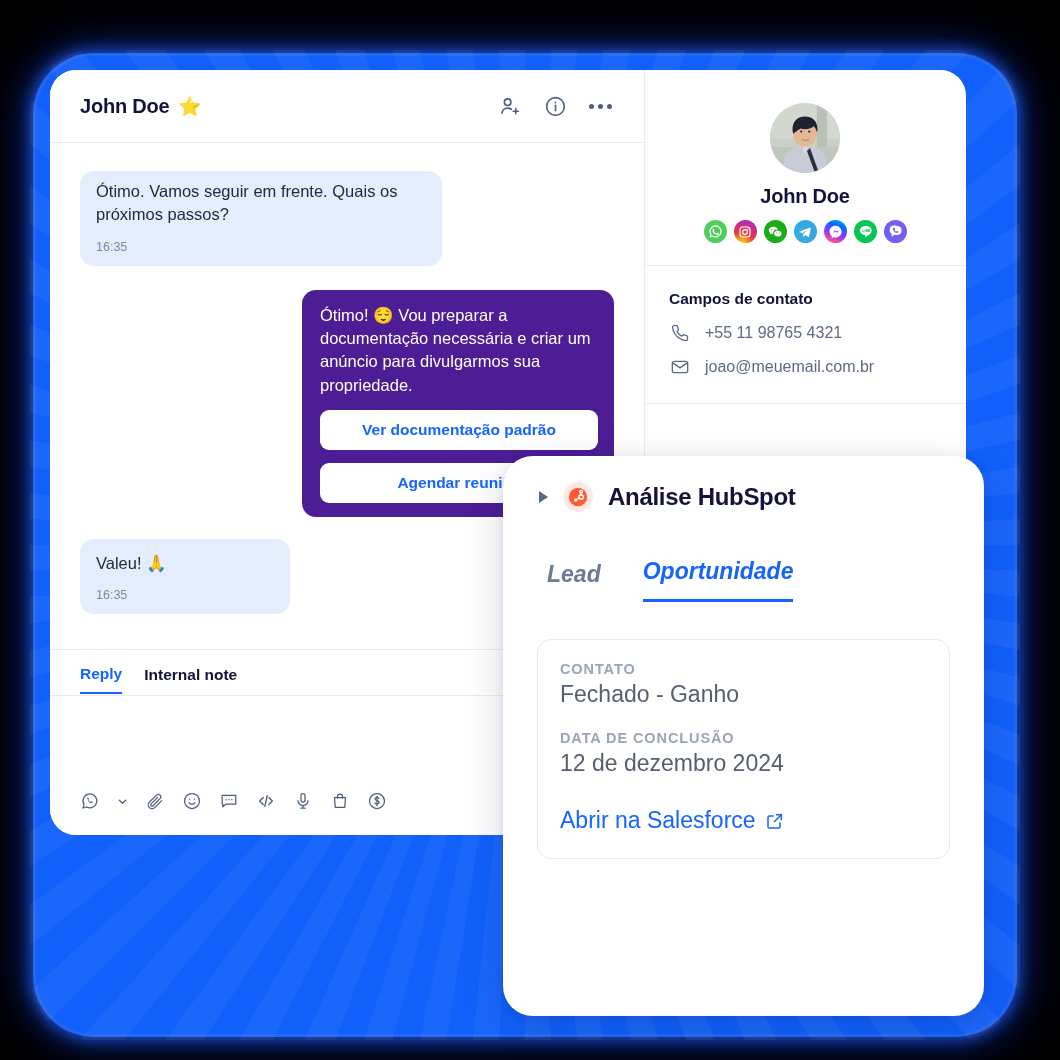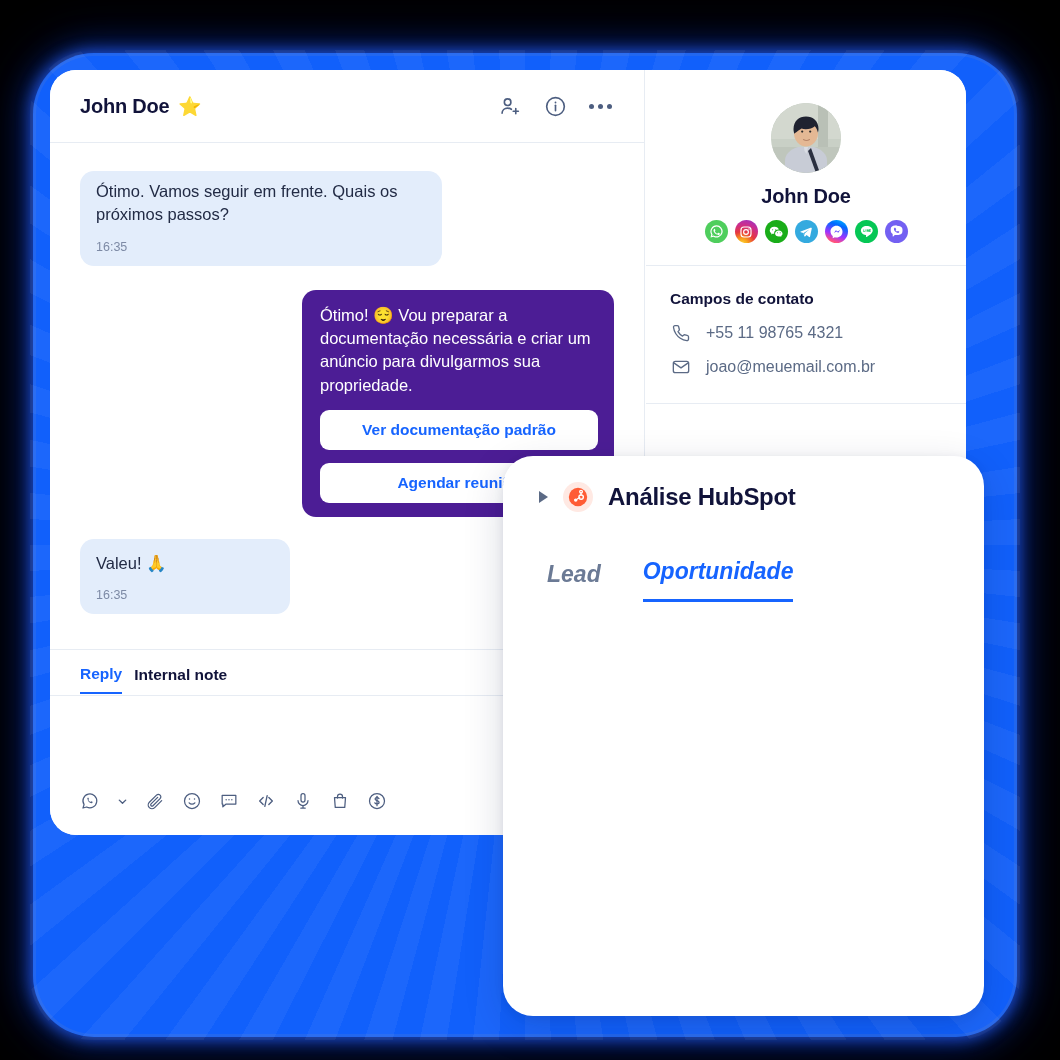--- a/index.html
+++ b/index.html
@@ -57,21 +57,20 @@
   .app-window {
     position: absolute;
     left: 50px;
     top: 70px;
     width: 916px;
     height: 765px;
     background: #ffffff;
     border-radius: 26px;
     overflow: hidden;
     display: flex;
-    justify-content: space-between;
   }
 
   
   .conv-col {
     width: 595px;
     height: 100%;
     border-right: 1px solid #e7ecf3;
     display: flex;
     flex-direction: column;
     background: #fff;
@@ -172,21 +171,21 @@
   
   .composer {
     border-top: 1px solid #e7ecf3;
     min-height: 185px;
     display: flex;
     flex-direction: column;
   }
   .composer-tabs {
     display: flex;
     align-items: center;
-    gap: 12px;
+    gap: 22px;
     padding: 13px 30px 0 30px;
     height: 46px;
     box-sizing: border-box;
     border-bottom: 1px solid #e7ecf3;
   }
   .ctab {
     font-size: 15.5px;
     font-weight: bold;
     color: #11133a;
     padding-bottom: 9px;
@@ -621,16 +620,34 @@
       </span>
       <span class="acc-label">Análise HubSpot</span>
     </div>
 
 
     <div class="ov-tabs">
       <div class="ov-tab">Lead</div>
       <div class="ov-tab active">Oportunidade</div>
     </div>
 
+    <div class="info-card">
+      <div class="info-label">CONTATO</div>
+      <div class="info-value">Fechado - Ganho</div>
+
+      <div class="info-label">DATA DE CONCLUSÃO</div>
+      <div class="info-value">12 de dezembro 2024</div>
+
+      <a class="info-link" href="#">
+        <span>Abrir na Salesforce</span>
+        <span style="display:flex">
+          <svg width="20" height="20" viewBox="0 0 24 24" fill="none" stroke="#1664ff" stroke-width="1.8" stroke-linecap="round" stroke-linejoin="round">
+            <path d="M13.6 4.4H19.6V10.4"></path>
+            <path d="M19.6 4.4L11.4 12.6"></path>
+            <path d="M18 14.2v4.6a1.6 1.6 0 0 1-1.6 1.6H5.2a1.6 1.6 0 0 1-1.6-1.6V7.6A1.6 1.6 0 0 1 5.2 6h4.6"></path>
+          </svg>
+        </span>
+      </a>
+    </div>
 
   </div>
 
 </div>
 
 </body></html>

